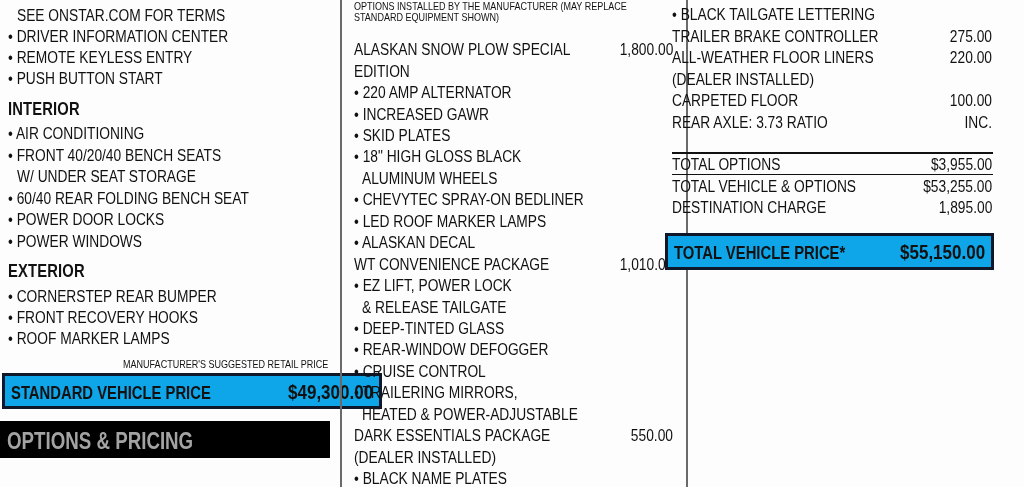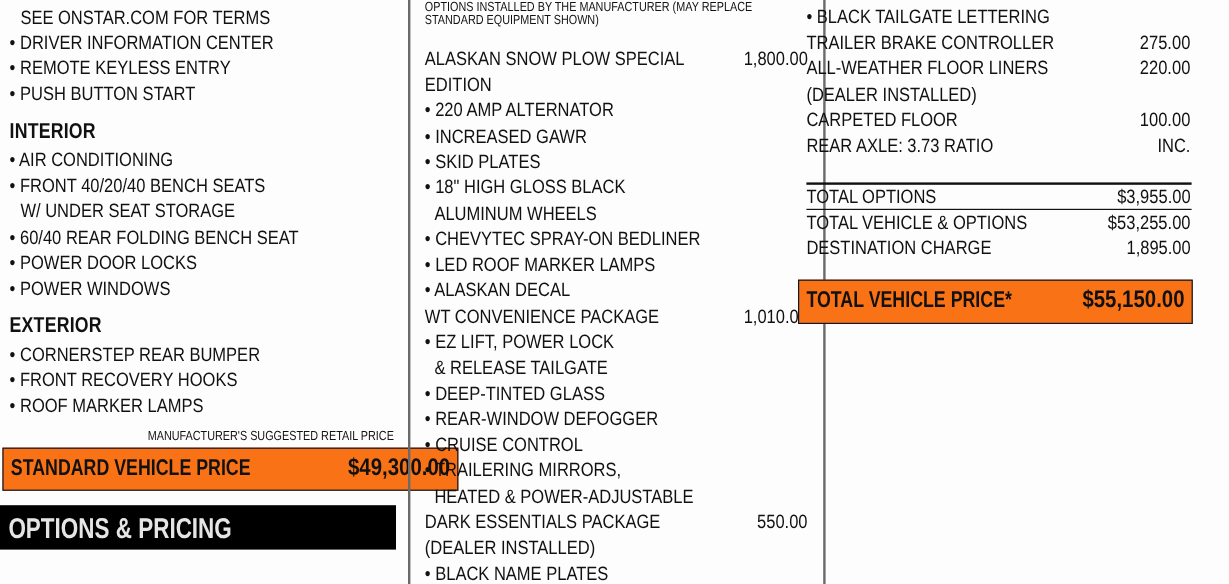--- a/index.html
+++ b/index.html
@@ -27,32 +27,32 @@
   }
   .small {
     position:absolute; font-size:11px; line-height:12px; white-space:nowrap;
     transform:scaleX(0.82); transform-origin:left top;
   }
   .msrp-note {
     position:absolute; font-size:11px; line-height:12px; white-space:nowrap;
     transform:scaleX(0.82); transform-origin:right top; text-align:right;
   }
   .pricebox {
-    position:absolute; border:1px solid #0f172a; background:#f97316; box-sizing:border-box;
+    position:absolute; border:3px solid #0f172a; background:#0ea5e9; box-sizing:border-box;
   }
   .pricebox .lbl {
     position:absolute; left:6px; top:6px; font-size:19px; font-weight:bold; white-space:nowrap;
     transform:scaleX(0.78); transform-origin:left top;
   }
   .pricebox .val {
     position:absolute; right:6px; top:5px; font-size:20px; font-weight:bold; white-space:nowrap;
     transform:scaleX(0.85); transform-origin:right top;
   }
   .blackbar {
-    position:absolute; background:#000; color:#e5e5e5;
+    position:absolute; background:#000; color:#a3a3a3;
   }
   .blackbar .lbl {
     position:absolute; left:7px; top:6px; font-size:24px; font-weight:bold; white-space:nowrap;
     transform:scaleX(0.78); transform-origin:left top;
   }
   .hrule { position:absolute; height:2px; background:#111; }
   .hrule.thin { height:1px; }
 </style>
 </head>
 <body>

